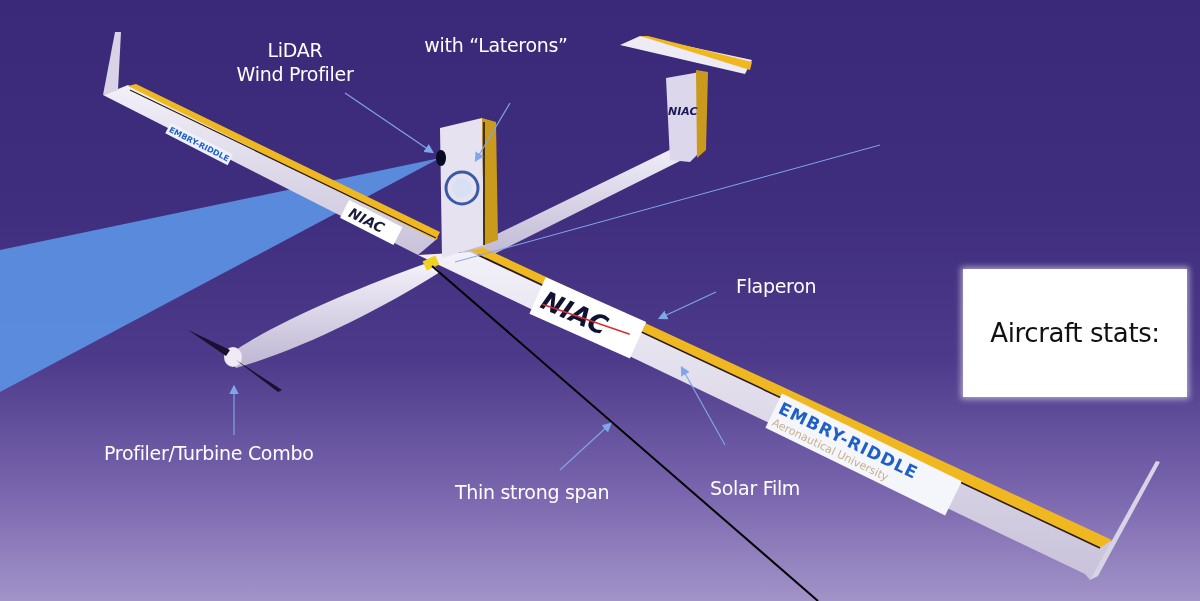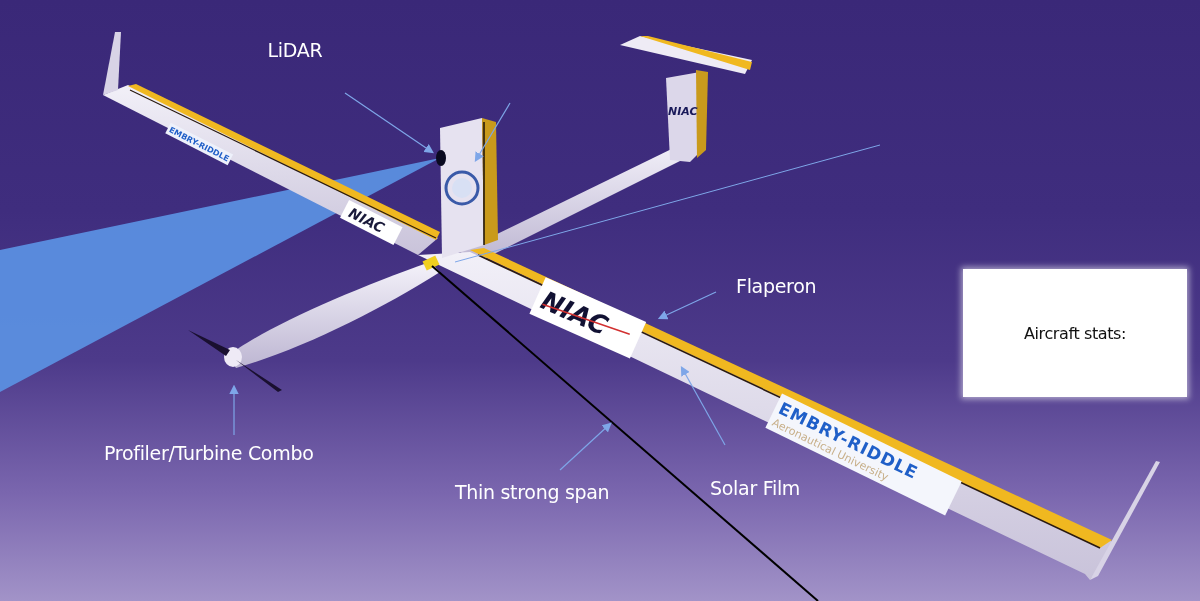--- a/index.html
+++ b/index.html
@@ -12,21 +12,21 @@
   .label {
     position: absolute; color: #ffffff; font-size: 19px; line-height: 24px;
     text-align: center; white-space: nowrap; letter-spacing: -0.3px;
   }
   .stats-box {
     position: absolute; left: 963px; top: 269px; width: 224px; height: 128px;
     background: #ffffff; box-shadow: 0 0 6px 2px rgba(255,255,255,0.55);
     display: flex; flex-direction: column; align-items: center; justify-content: center;
   }
   .stats-box span {
-    display: block; color: #111111; font-size: 16px; line-height: 29px;
+    display: block; color: #111111; font-size: 26px; line-height: 29px;
     white-space: nowrap; letter-spacing: -0.4px;
   }
 </style>
 </head>
 <body>
 
 <svg id="scene" viewBox="0 0 1200 601" xmlns="http://www.w3.org/2000/svg">
   <defs>
     <linearGradient id="wingGrad" x1="0" y1="0" x2="0" y2="1">
       <stop offset="0" stop-color="#f2f0f8"></stop>
@@ -117,23 +117,25 @@
     <line x1="510" y1="103" x2="476" y2="160" marker-end="url(#arrowHead)"></line>
     <line x1="716" y1="292" x2="660" y2="318" marker-end="url(#arrowHead)"></line>
     <line x1="234" y1="435" x2="234" y2="387" marker-end="url(#arrowHead)"></line>
     <line x1="560" y1="470" x2="610" y2="424" marker-end="url(#arrowHead)"></line>
     <line x1="725" y1="445" x2="682" y2="368" marker-end="url(#arrowHead)"></line>
   </g>
 </svg>
 
 <div class="label" style="left:190px; top:38px; width:130px;margin-left:40px;">
   <div>LiDAR</div>
+  <div>Wind Profiler</div>
 </div>
 
 <div class="label" style="left:408px; top:33px; width:176px;">
+  <div>with “Laterons”</div>
 </div>
 
 <div class="label" style="left:736px; top:274px;">Flaperon</div>
 
 <div class="label" style="left:104px; top:441px;">Profiler/Turbine Combo</div>
 
 <div class="label" style="left:710px; top:476px;">Solar Film</div>
 
 <div class="label" style="left:455px; top:480px;">Thin strong span</div>
 

